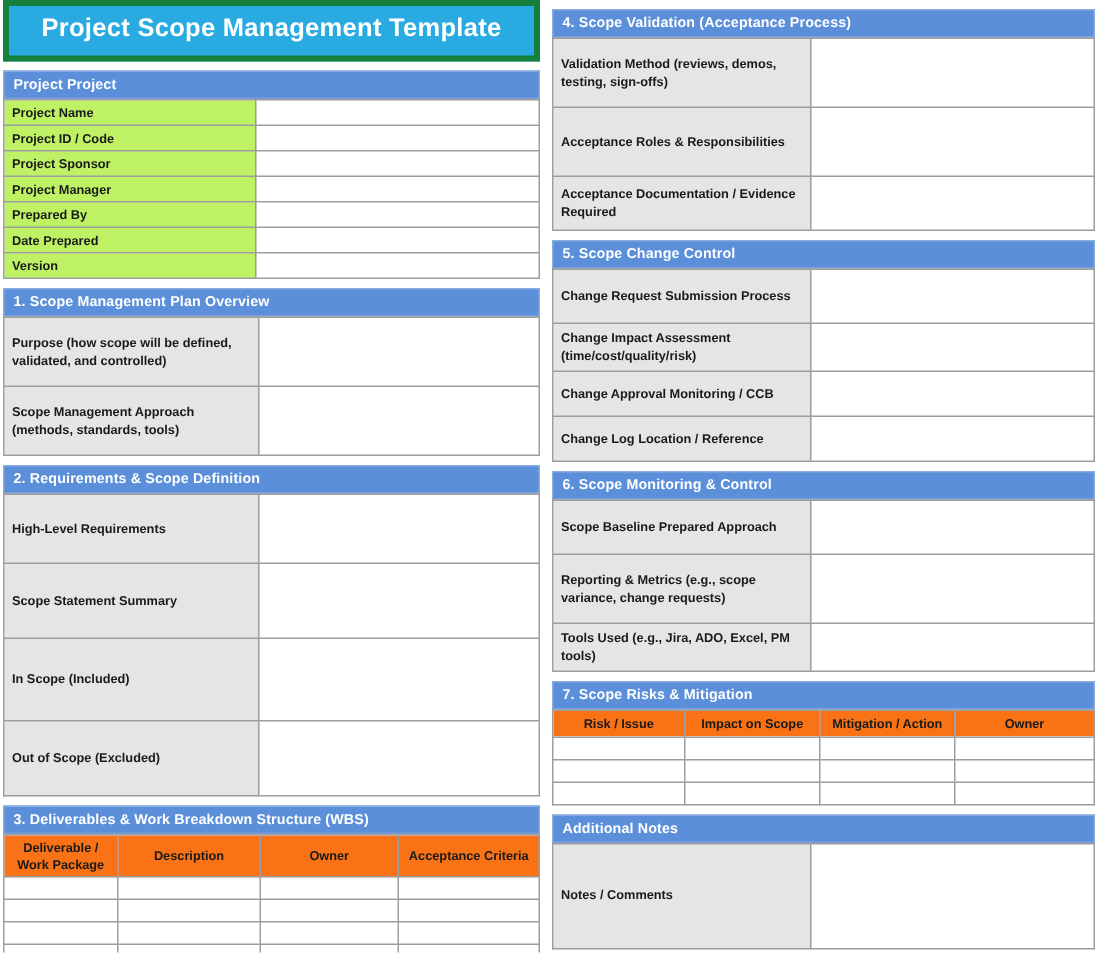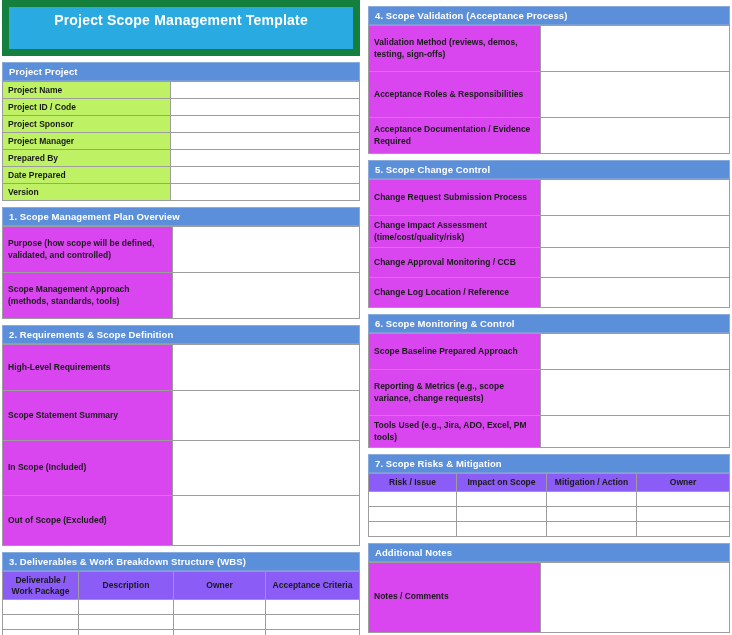--- a/index.html
+++ b/index.html
@@ -20,25 +20,25 @@
     padding: 0;
   }
 
   .col-left  { width: 360px; flex: 0 0 360px; padding-left: 2px; }
   .col-right { width: 362px; flex: 0 0 362px; padding-top: 6px; }
 
   
   .title-bar {
     background: #29ABE2;
     color: #ffffff;
-    font-size: 14px;
+    font-size: 17px;
     font-weight: bold;
     text-align: center;
-    padding: 5px 0 21px 0;
-    border: 7px solid #15803d;
+    padding: 5px 0 8px 0;
+    border: 4px solid #15803d;
     letter-spacing: .2px;
   }
 
   .spacer-sm { height: 6px; }
 
   
   .sec-head {
     background: #5B8FD9;
     color: #ffffff;
     font-size: 9.5px;
@@ -57,37 +57,37 @@
   }
   table.grid td, table.grid th {
     border: 1px solid #9d9d9d;
     vertical-align: middle;
     font-size: 8.5px;
     padding: 3px 5px;
   }
 
   
   td.lbl {
-    background: #d946ef;
+    background: #e5e5e5;
     font-weight: bold;
     color: #1a1a1a;
     line-height: 1.35;
   }
   td.lbl-pd {
     background: #bef264;
     font-weight: bold;
     color: #1a1a1a;
     padding: 2px 5px;
     font-size: 8.5px;
   }
   td.val { background: #ffffff; }
 
   
   th.colhead {
-    background: #8b5cf6;
+    background: #f97316;
     font-weight: bold;
     text-align: center;
     color: #1a1a1a;
     font-size: 8.5px;
     padding: 4px 3px;
     line-height: 1.25;
   }
   td.empty-cell { background: #ffffff; height: 15px; }
 
   

